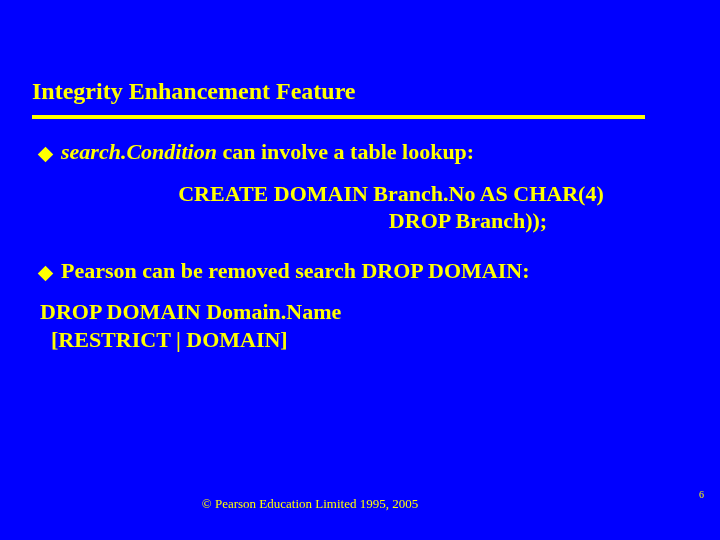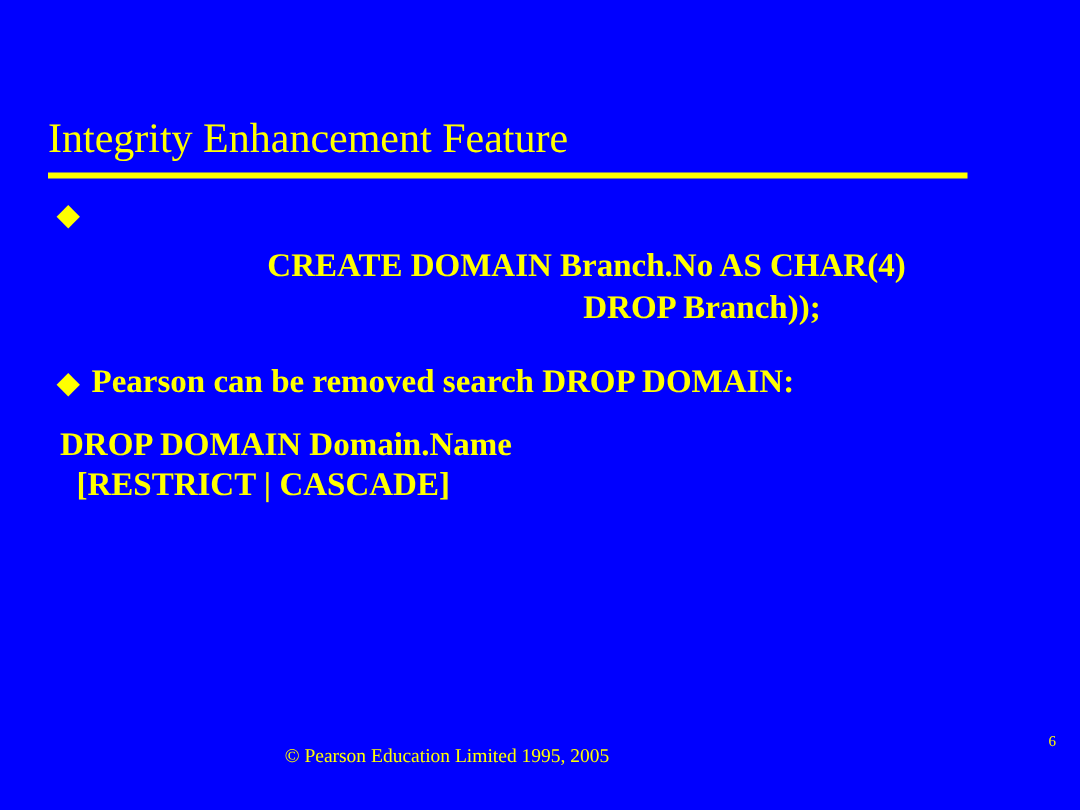--- a/index.html
+++ b/index.html
@@ -17,22 +17,22 @@
     height: 540px;
     box-sizing: border-box;
   }
   .title-block {
     position: absolute;
     left: 32px;
     top: 78px;
   }
   .title {
     color: #ffff00;
-    font-weight: normal;
-    font-size: 28px;
+    font-weight: bold;
+    font-size: 24px;
     line-height: 1.1;
     white-space: nowrap;
   }
   .title-underline {
     position: absolute;
     left: 32px;
     top: 115px;
     width: 613px;
     height: 4px;
     background: #ffff00;
@@ -70,21 +70,21 @@
     font-weight: bold;
     text-align: center;
   }
   .code-line { white-space: pre; }
   .syntax-block {
     font-weight: bold;
   }
   .footer {
     position: absolute;
     bottom: 28px;
-    left: 0;
+    left: 12px;
     width: 596px;
     text-align: center;
     color: #ffff00;
     font-size: 13px;
   }
   .slide-num {
     position: absolute;
     right: 16px;
     bottom: 40px;
     color: #ffff00;
@@ -98,37 +98,40 @@
 
   <div class="title-block">
     <div class="title">Integrity Enhancement Feature</div>
   </div>
   <div class="title-underline"></div>
 
   <div class="content">
 
     <div class="bullet-line">
       <span class="diamond"></span>
+      <span>
+        <span class="bold ital">search.Condition</span><span class="bold"> can involve a table lookup:</span>
+      </span>
     </div>
 
     <div class="code-block">
       <div class="code-line">CREATE DOMAIN Branch.No AS CHAR(4)</div>
       <div class="code-line">                            DROP Branch));</div>
     </div>
 
     <div class="bullet-line">
       <span class="diamond"></span>
       <span>
         <span class="bold">Pearson</span><span class="bold"> can be removed search DROP DOMAIN:</span>
       </span>
     </div>
 
     <div class="syntax-block">
       <div class="code-line">DROP DOMAIN Domain.Name</div>
-      <div class="code-line">  [RESTRICT | CASCADE]</div>
+      <div class="code-line">  [RESTRICT | DOMAIN]</div>
     </div>
 
   </div>
 
   <div class="footer">© Pearson Education Limited 1995, 2005</div>
   <div class="slide-num">6</div>
 
 </div>
 
 </body></html>

